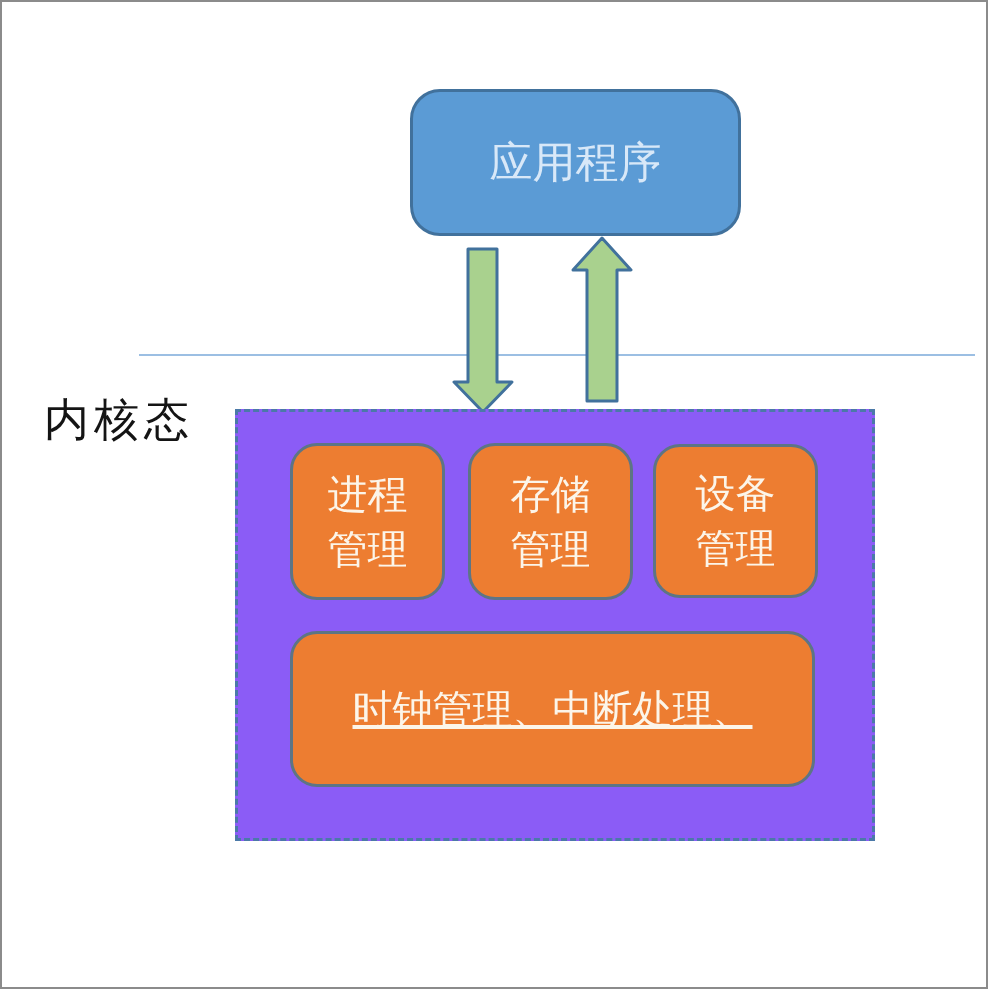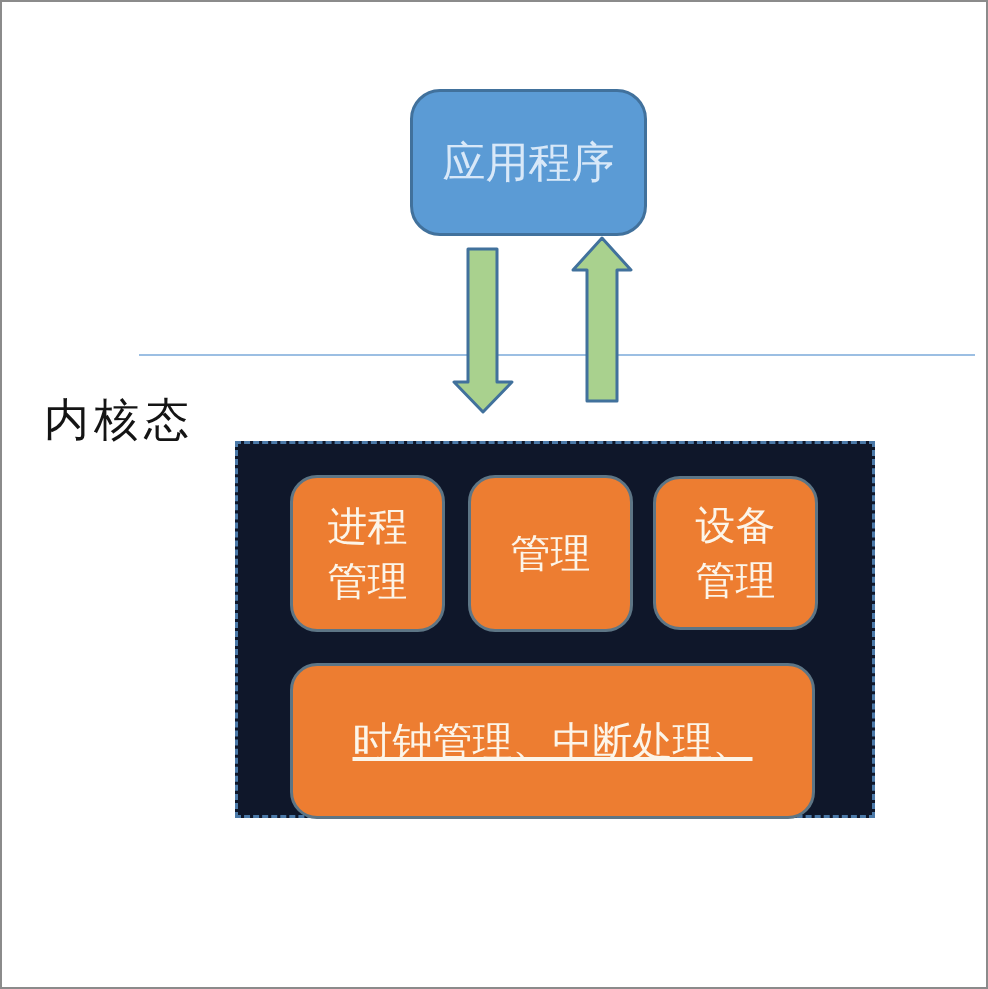--- a/index.html
+++ b/index.html
@@ -3,43 +3,43 @@
 <meta charset="utf-8">
 <style>
   html,body{margin:0;padding:0;background:#ffffff;}
   body{font-family:"Liberation Serif","DejaVu Serif",serif;}
   .frame{
     position:relative;width:984px;height:985px;background:#ffffff;
     border:2px solid #8b8b8b;overflow:hidden;
   }
   
   .app-box{
-    position:absolute;left:408px;top:87px;width:237px;height:147px;
+    position:absolute;left:408px;top:87px;width:331px;height:147px;
     background:#5b9bd5;border:3px solid #41719c;border-radius:30px;
     box-sizing:border-box;display:flex;align-items:center;justify-content:center;
   }
   .app-box span{font-size:43px;color:#d8e8f8;}
   
   .mode-label{
     position:absolute;left:42px;font-size:45px;color:#141414;
     letter-spacing:5px;white-space:nowrap;
   }
   .mode-label.user{top:266px;}
   .mode-label.kernel{top:388px;font-family:Liberation Serif, serif;}
   
   .divider{
     position:absolute;left:137px;top:352px;width:836px;height:2px;
     background:#9cbfe3;
   }
   
   .arrows-svg{position:absolute;left:0;top:0;width:984px;height:985px;}
   
   .kernel-area{
-    position:absolute;left:233px;top:407px;width:640px;height:377px;
-    box-sizing:border-box;background:#0f172a;border:3px dashed #4b79a8;margin-top:32px;
+    position:absolute;left:233px;top:407px;width:640px;height:432px;
+    box-sizing:border-box;background:#8b5cf6;border:3px dashed #4b79a8;
   }
   .module{
     position:absolute;background:#ed7d31;border:3px solid #5d7585;
     border-radius:27px;box-sizing:border-box;
     display:flex;flex-direction:column;align-items:center;justify-content:center;
     color:#fcf5e9;font-size:40px;line-height:55px;text-align:center;
   }
   .module.m1{left:52px;top:31px;width:155px;height:157px;}
   .module.m2{left:230px;top:31px;width:165px;height:157px;}
   .module.m3{left:415px;top:32px;width:165px;height:154px;}
@@ -70,20 +70,21 @@
   </svg>
 
   <div class="kernel-area">
 
     <div class="module m1">
       <span>进程</span>
       <span>管理</span>
     </div>
 
     <div class="module m2">
+      <span>存储</span>
       <span>管理</span>
     </div>
 
     <div class="module m3">
       <span>设备</span>
       <span>管理</span>
     </div>
 
     <div class="module wide">
       <span>时钟管理、中断处理、</span>

